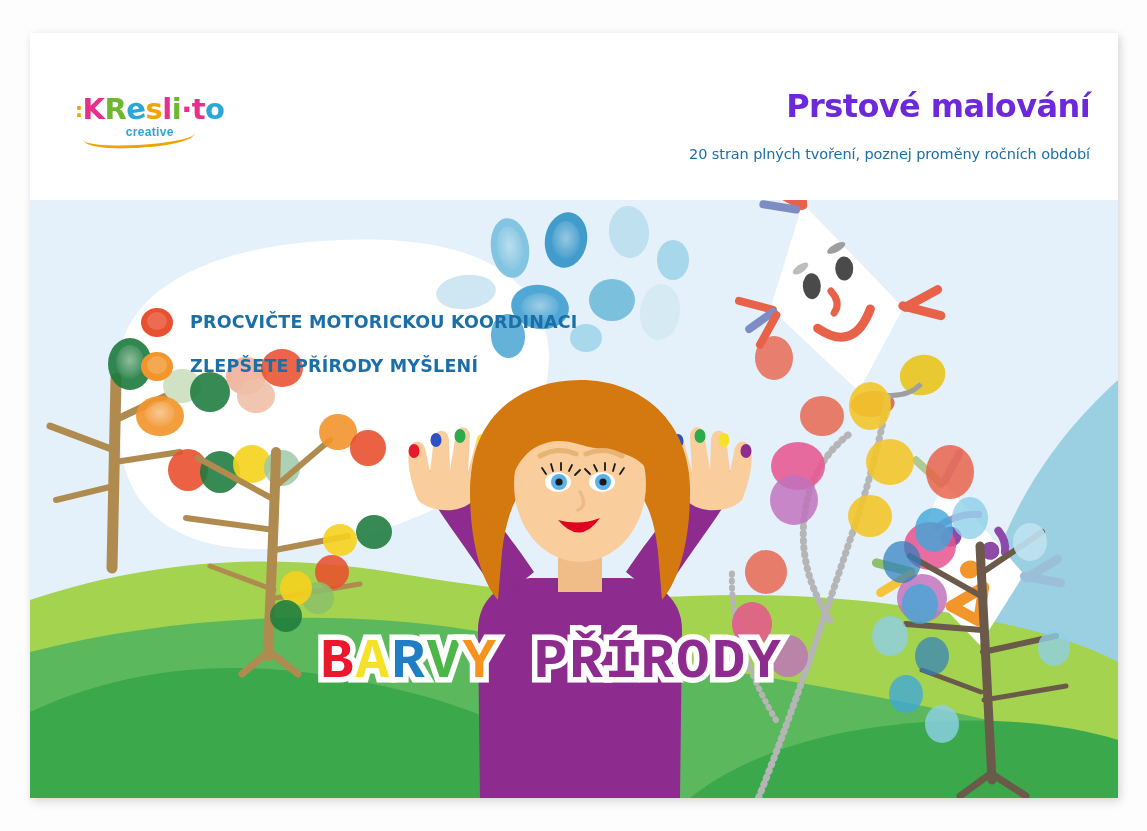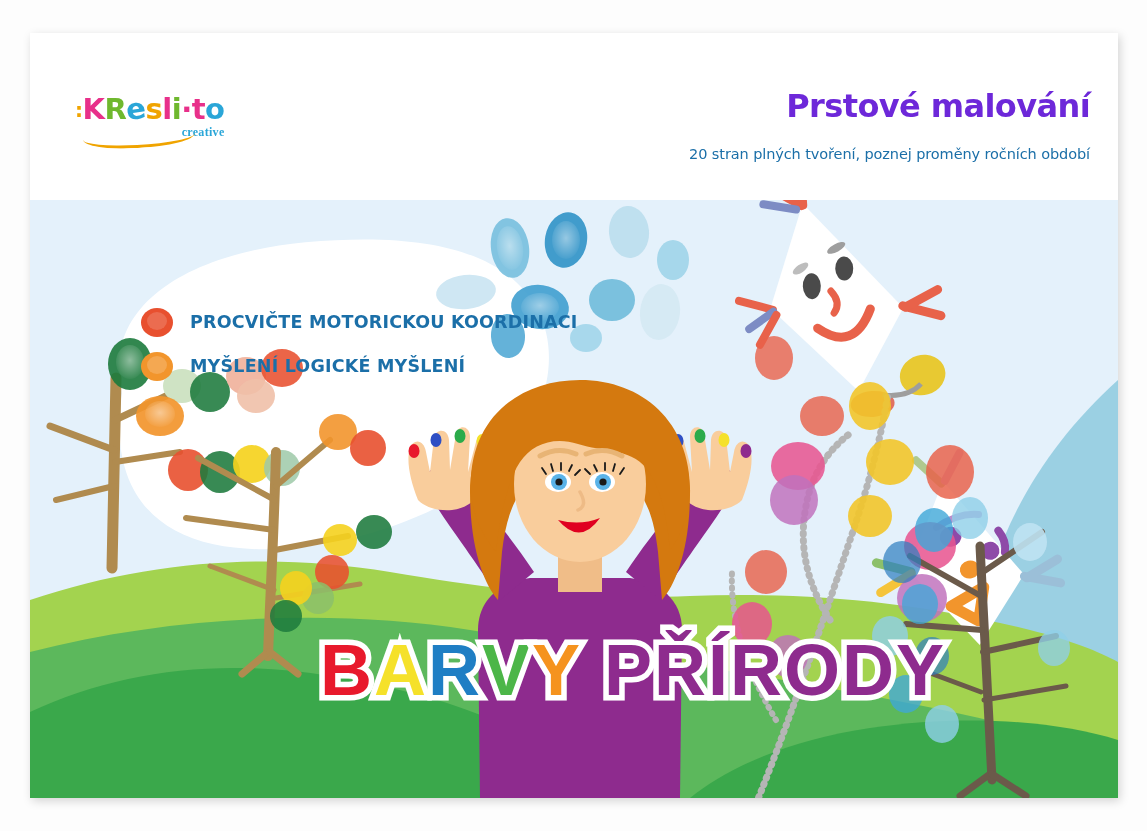--- a/index.html
+++ b/index.html
@@ -28,41 +28,41 @@
   .l-dots{color:#f0a400;font-size:20px;vertical-align:2px;}
   .l-k{color:#e8308a;}
   .l-r{color:#6fb82e;}
   .l-e{color:#2aa6d8;transform:rotate(-8deg);}
   .l-s{color:#f0a400;}
   .l-l{color:#e8308a;}
   .l-i{color:#6fb82e;}
   .l-dot2{color:#e8308a;}
   .l-t{color:#e8308a;}
   .l-o{color:#2aa6d8;}
-  .logo-sub{font-family:Liberation Serif, serif;font-weight:700;font-size:12px;color:#2aa6d8;text-align:right;margin-top:1px;letter-spacing:.3px;}
+  .logo-sub{font-family:Liberation Sans, sans-serif;font-weight:700;font-size:12px;color:#2aa6d8;text-align:center;margin-top:1px;letter-spacing:.3px;}
   .logo-swash{position:absolute;left:8px;top:30px;width:112px;height:20px;border-bottom:3px solid #f0a400;border-radius:0 0 60% 55%;transform:rotate(-3deg);}
 
   
   #header-titles{position:absolute;right:28px;top:56px;text-align:right;z-index:50;}
   #main-title{font-family:"DejaVu Sans", sans-serif;font-weight:700;font-size:32px;color:#6d28d9;letter-spacing:-.6px;line-height:1.1;}
   #subtitle{font-family:"DejaVu Sans", sans-serif;font-size:14.5px;color:#1b6fa8;margin-top:22px;letter-spacing:-.1px;}
 
   
   #scene{position:absolute;left:0;top:167px;width:1088px;height:598px;background:#f0abfc;overflow:hidden;}
   #scene svg{display:block;}
 
   
   #bullets{position:absolute;left:110px;top:100px;z-index:30;}
   .bullet-row{display:flex;align-items:center;height:44px;}
   .blob{width:34px;height:31px;margin-right:16px;flex:0 0 auto;}
   .bullet-text{font-family:"DejaVu Sans", sans-serif;font-weight:700;font-size:17.5px;color:#1b6fa8;letter-spacing:.2px;white-space:nowrap;}
 
   
   #wordmark{position:absolute;left:290px;top:601px;z-index:60;}
-  .wm-line{font-family:Liberation Sans, sans-serif;font-weight:700;font-size:72px;line-height:1;white-space:nowrap;letter-spacing:2px;}
+  .wm-line{font-family:Liberation Mono, monospace;font-weight:700;font-size:56px;line-height:1;white-space:nowrap;letter-spacing:2px;}
   .wm-line span{
     display:inline-block;
     -webkit-text-stroke:11px #ffffff;
     paint-order:stroke fill;
     text-shadow:0 0 0 #fff;
   }
   .c-red{color:#e8192c;}
   .c-yellow{color:#f5e12a;}
   .c-blue{color:#1f7ec4;}
   .c-green{color:#4cb648;}
@@ -325,21 +325,21 @@
             <ellipse cx="17" cy="15.5" rx="16" ry="14.5" fill="#e8502f"></ellipse>
             <ellipse cx="17" cy="14" rx="10" ry="9" fill="#ffffff" opacity=".16"></ellipse>
           </svg>
           <span class="bullet-text">PROCVIČTE MOTORICKOU KOORDINACI</span>
         </div>
         <div class="bullet-row">
           <svg class="blob" viewBox="0 0 34 31">
             <ellipse cx="17" cy="15.5" rx="16" ry="14.5" fill="#f2952c"></ellipse>
             <ellipse cx="17" cy="14" rx="10" ry="9" fill="#ffffff" opacity=".18"></ellipse>
           </svg>
-          <span class="bullet-text">MYŠLENÍ LOGICKÉ MYŠLENÍ</span>
+          <span class="bullet-text">ZLEPŠETE PŘÍRODY MYŠLENÍ</span>
         </div>
       </div>
     </div>
 
     <div id="header-band">
       <div id="logo">
         <div class="logo-word"><span class="l-dots">:</span><span class="l-k">K</span><span class="l-r">R</span><span class="l-e">e</span><span class="l-s">s</span><span class="l-l">l</span><span class="l-i">i</span><span class="l-dot2">·</span><span class="l-t">t</span><span class="l-o">o</span></div>
         <div class="logo-swash"></div>
         <div class="logo-sub">creative</div>
       </div>

